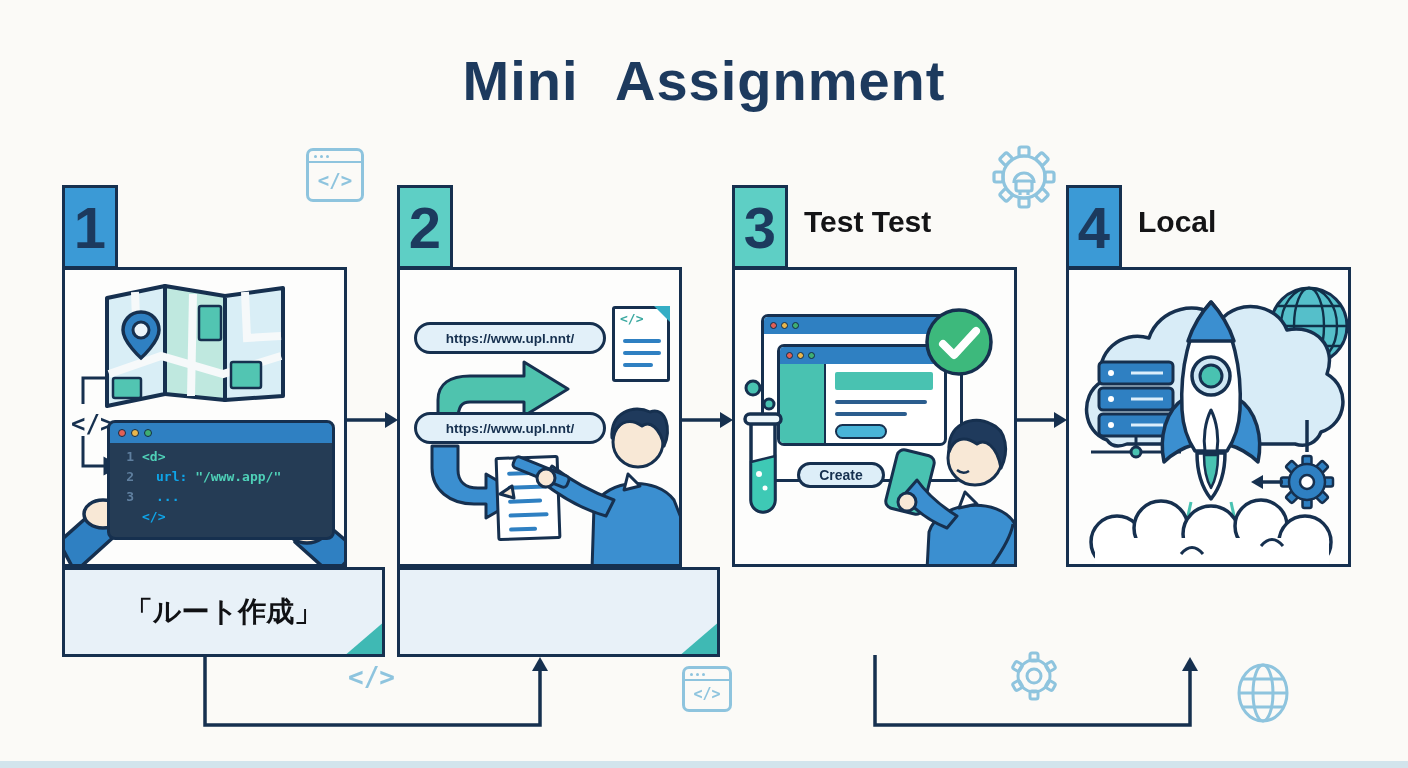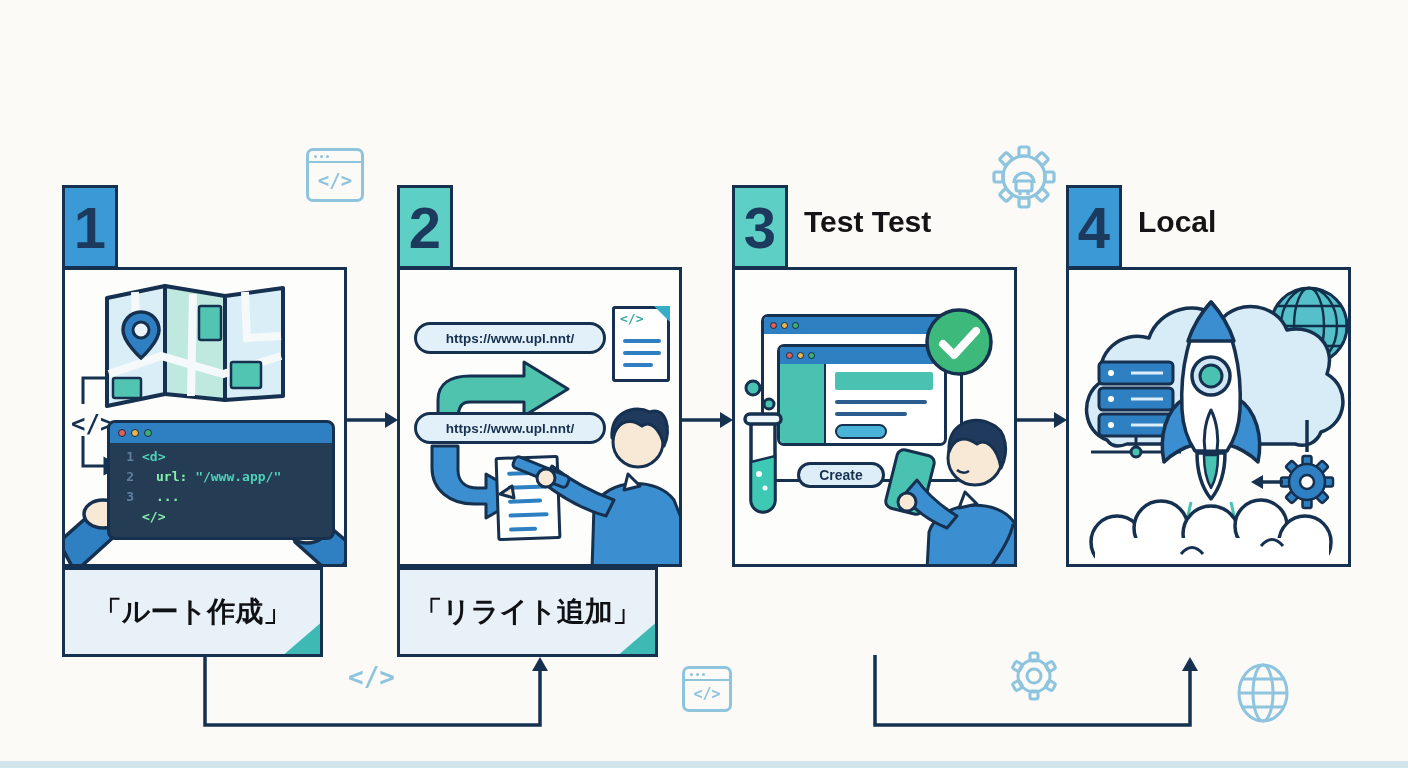--- a/index.html
+++ b/index.html
@@ -12,36 +12,36 @@
 
   .panel { position:absolute; top:267px; width:285px; height:390px; }
   .num-tab { position:absolute; left:0; top:-82px; width:56px; height:84px;
              border:3px solid #16304f; display:flex; align-items:center; justify-content:center;
              font-size:58px; font-weight:bold; color:#1c3a5e; }
   .num-blue { background:#3b9ad6; }
   .num-teal { background:#5ecfc5; }
   .step-label { position:absolute; left:72px; top:-62px; font-size:30px; font-weight:bold; color:#141416; white-space:nowrap; }
   .content { position:absolute; left:0; top:0; width:285px; height:300px; background:#fdfdfc;
              border:3px solid #16304f; overflow:hidden; }
-  .caption { position:absolute; left:0; top:300px; width:261px; height:90px; background:#e8f1f8;
+  .caption { position:absolute; left:0; top:300px; width:323px; height:90px; background:#e8f1f8;
              border:3px solid #16304f; display:flex; align-items:center; justify-content:center;
              font-size:28px; font-weight:bold; color:#101114; font-family:"DejaVu Sans", sans-serif; overflow:hidden; }
   .corner { position:absolute; right:-3px; bottom:-3px; width:0; height:0;
             border-left:42px solid transparent; border-bottom:36px solid #3fb9b4; }
 
   
   .editor { position:absolute; left:42px; top:150px; width:228px; height:120px; background:#253c55;
             border:3px solid #16304f; border-radius:8px; overflow:hidden; z-index:3; }
   .titlebar { height:20px; background:#2f80c2; display:flex; align-items:center; gap:5px; padding-left:8px; }
   .dot { width:8px; height:8px; border-radius:50%; border:1px solid #132c46; }
   .dot.r { background:#e06055; } .dot.y { background:#e8b64c; } .dot.g { background:#3fae72; }
   .codebody { padding:4px 8px; font-family:"DejaVu Sans Mono", monospace; font-size:13px; font-weight:bold; line-height:20px; }
   .cl { display:flex; white-space:pre; }
   .lnum { width:16px; color:#5f7f9f; margin-right:8px; text-align:right; }
-  .cw { color:#86efac; } .ct { color:#4fd1b8; } .ind { padding-left:14px; }
+  .cw { color:#0ea5e9; } .ct { color:#4fd1b8; } .ind { padding-left:14px; }
   .codetag { position:absolute; left:6px; top:140px; font-size:24px; font-weight:bold; color:#16304f;
              font-family:"DejaVu Sans Mono", monospace; z-index:2; }
 
   
   .pill { position:absolute; height:32px; border:3px solid #16304f; border-radius:17px; background:#e2f0f9;
           display:flex; align-items:center; justify-content:center; font-size:13.5px; font-weight:bold; color:#16304f; }
   .localpill { position:absolute; left:62px; top:192px; width:88px; height:26px; border:3px solid #16304f;
                border-radius:14px; background:#ddeef8; display:flex; align-items:center; justify-content:center;
                font-size:14px; font-weight:bold; color:#16304f; z-index:4; }
 
@@ -68,20 +68,21 @@
 
   .strip { position:absolute; left:0; top:761px; width:1408px; height:7px; background:#d2e4ec; }
   svg { display:block; }
   .abs { position:absolute; }
 </style>
 </head>
 <body>
 
 <div class="stage">
 
+  <div class="title">Mini Assignment</div>
 
   <div class="lb-window" style="left:306px; top:148px; width:58px; height:54px;">
     <div class="bar">
         <i></i>
         <i></i>
         <i></i>
       </div>
     <div class="glyph" style="font-size:19px;">&lt;/&gt;</div>
   </div>
   <svg class="abs" style="left:990px; top:143px;" width="68" height="68" viewBox="0 0 68 68">
@@ -213,21 +214,20 @@
           <path d="M206,126 C184,120 160,106 142,92 L152,76 C170,90 192,102 214,110 Z" fill="#3b8fd0"></path>
           <g>
             <rect x="112" y="76" width="58" height="12" rx="4" fill="#3b8fd0" transform="rotate(22 141 82)"></rect>
             <polygon points="112,96 100,104 114,108" fill="#f8e8d6"></polygon>
           </g>
           <circle cx="146" cy="88" r="9" fill="#f8e8d6"></circle>
         </g>
       </svg>
     </div>
     <div class="caption">
-      <span>「リライト追加」</span>
       <div class="corner"></div>
     </div>
   </div>
 
   <div class="panel" style="left:732px;">
     <div class="num-tab num-teal">
       <span>3</span>
     </div>
     <div class="step-label">Test Test</div>
     <div class="content">

